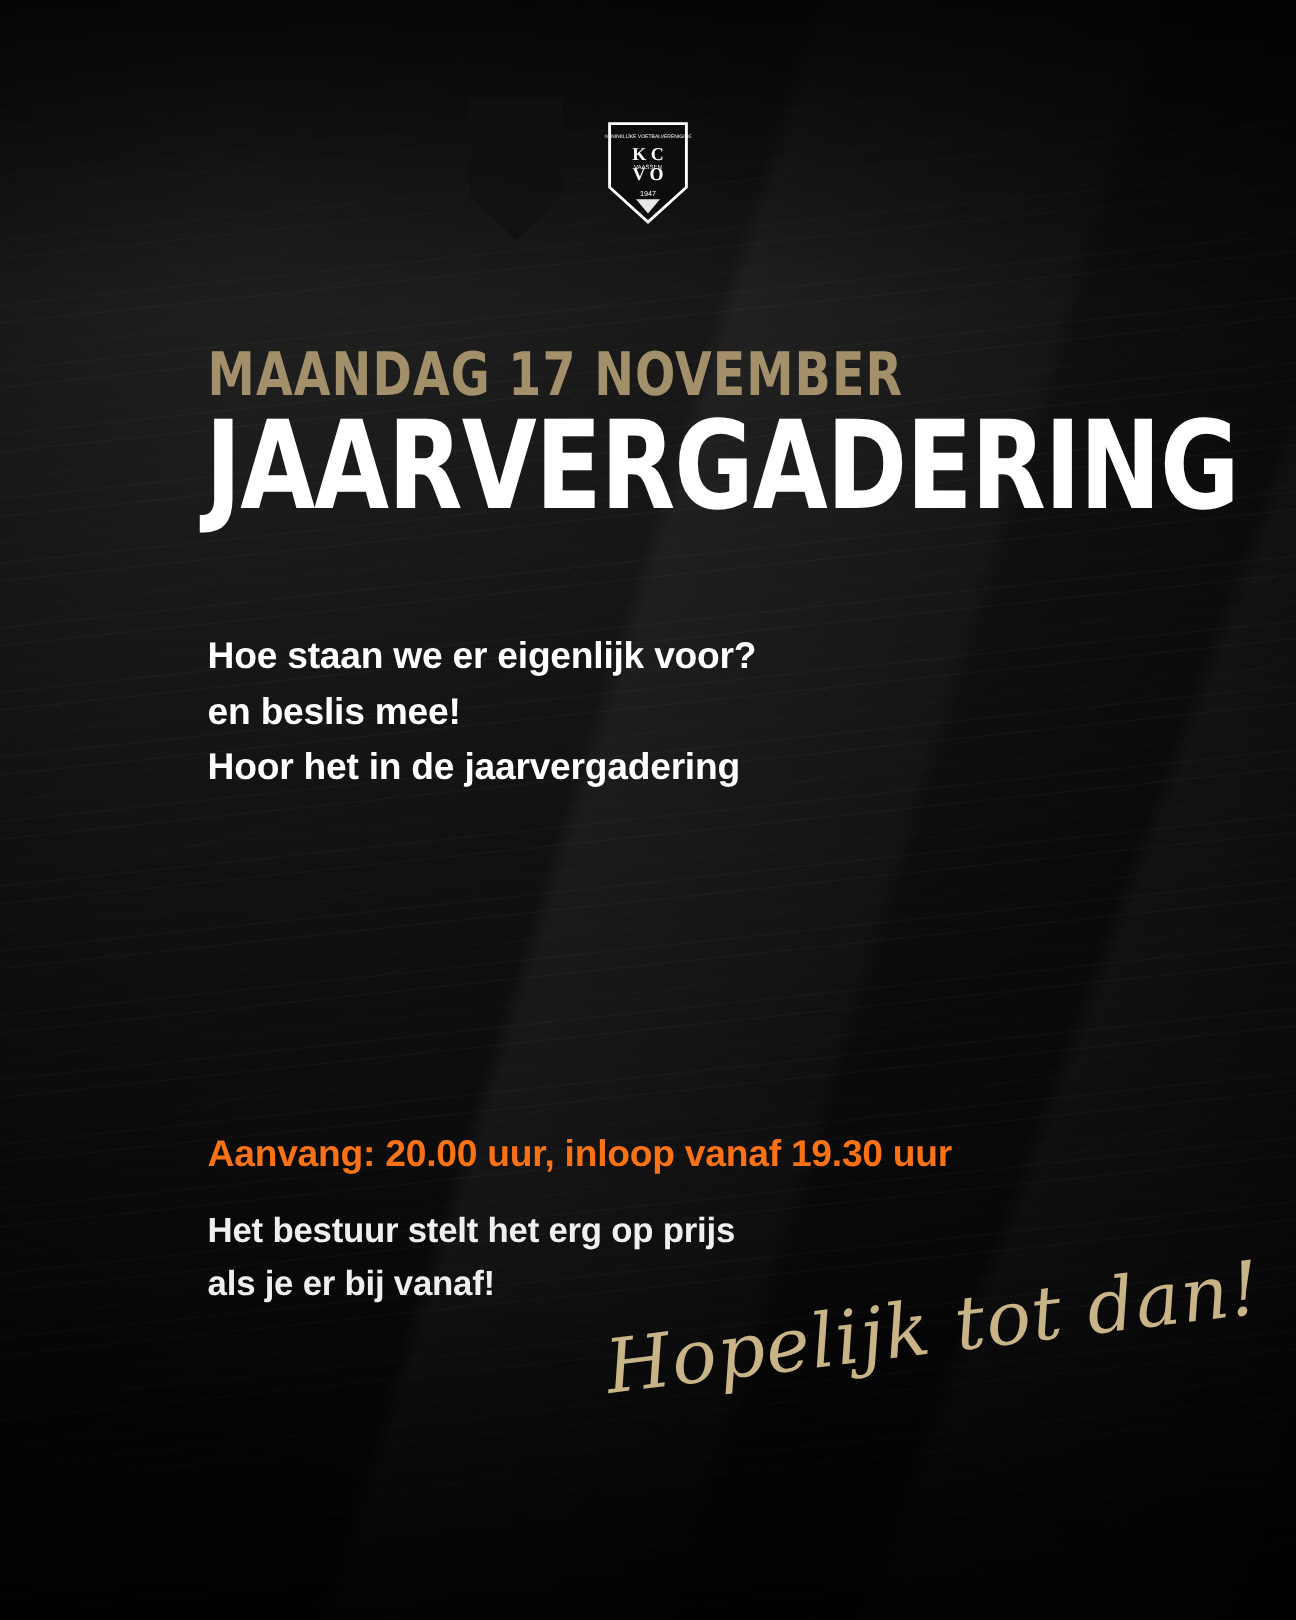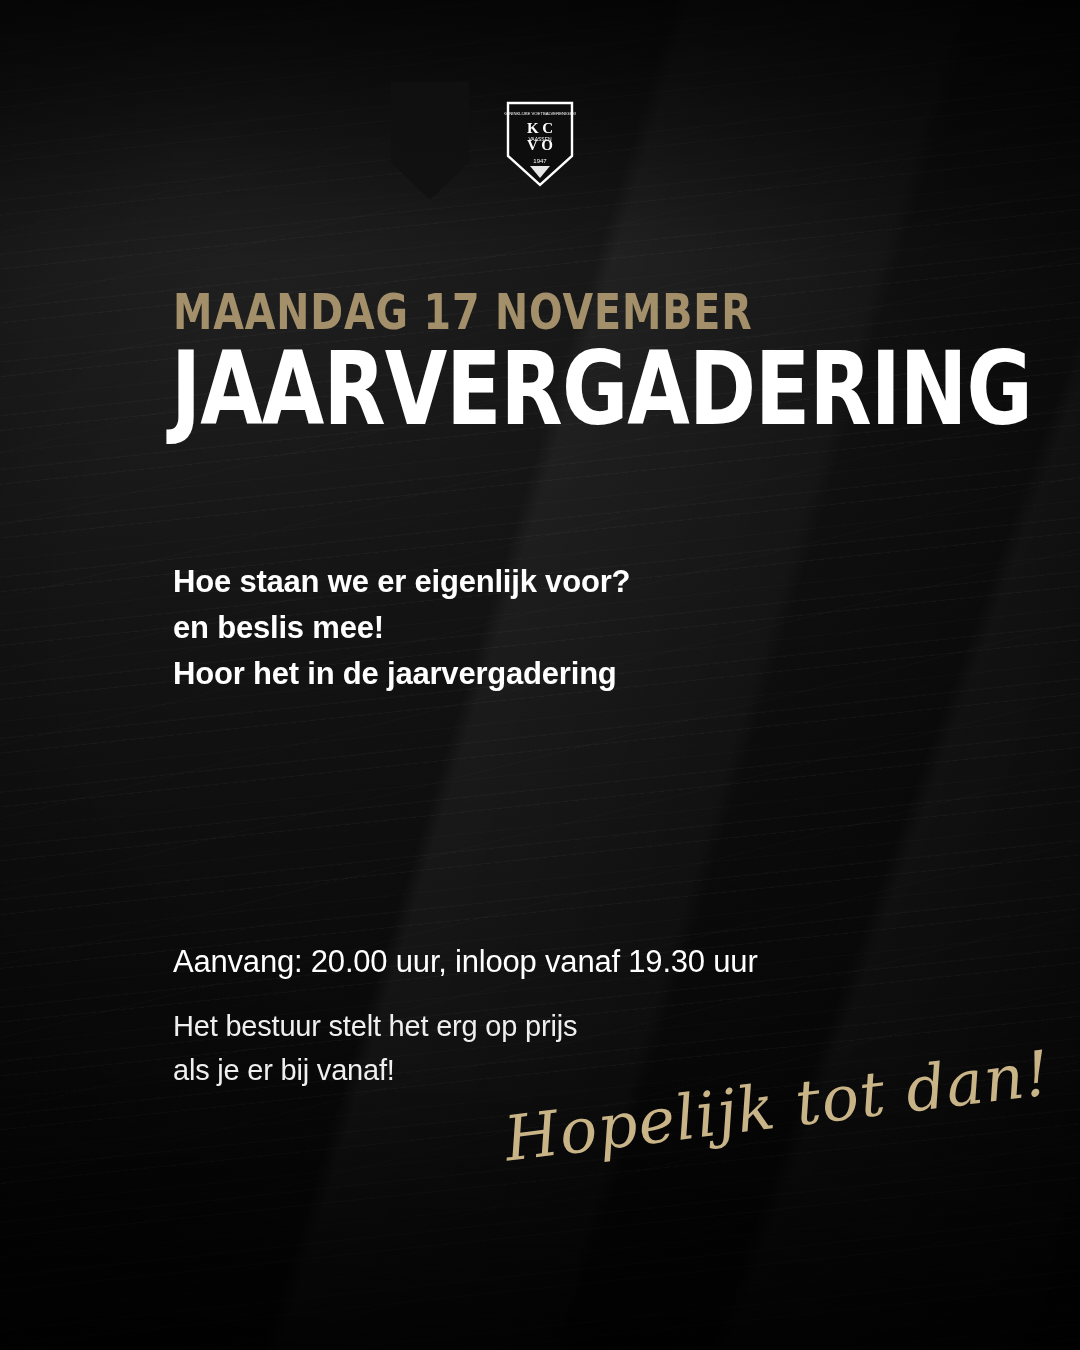--- a/index.html
+++ b/index.html
@@ -151,44 +151,44 @@
     line-height: 1;
     transform: scaleX(0.88);
     transform-origin: left center;
     text-transform: uppercase;
   }
 
   
   .lead {
     position: absolute;
     left: 173px;
-    top: 559px;
+    top: 524px;
     color: #ffffff;
     font-size: 31px;
     font-weight: 700;
     line-height: 1.48;
     letter-spacing: -0.2px;
   }
   .start-time {
     position: absolute;
     left: 173px;
     top: 942px;
-    color: #ffffff;
+    color: #f97316;
     font-size: 31px;
-    font-weight: 400;
+    font-weight: 700;
     letter-spacing: -0.2px;
     line-height: 1.3;
   }
   .closing {
     position: absolute;
     left: 173px;
     top: 1005px;
     color: #efefef;
     font-size: 29px;
-    font-weight: 400;
+    font-weight: 700;
     line-height: 1.5;
     letter-spacing: -0.2px;
   }
 
   
   .signature {
     position: absolute;
     left: 505px;
     top: 1085px;
     width: 420px;

